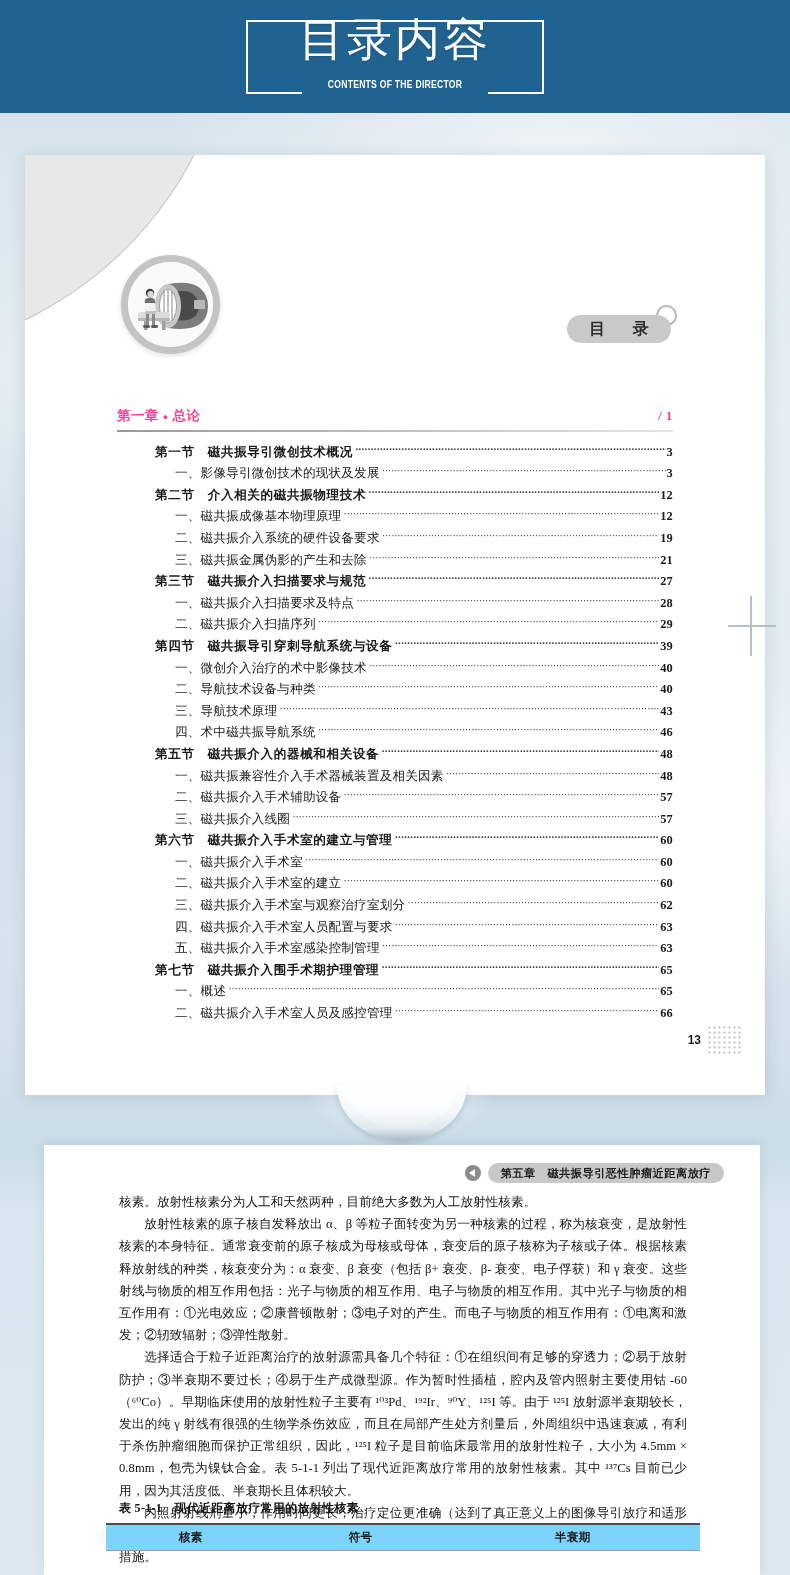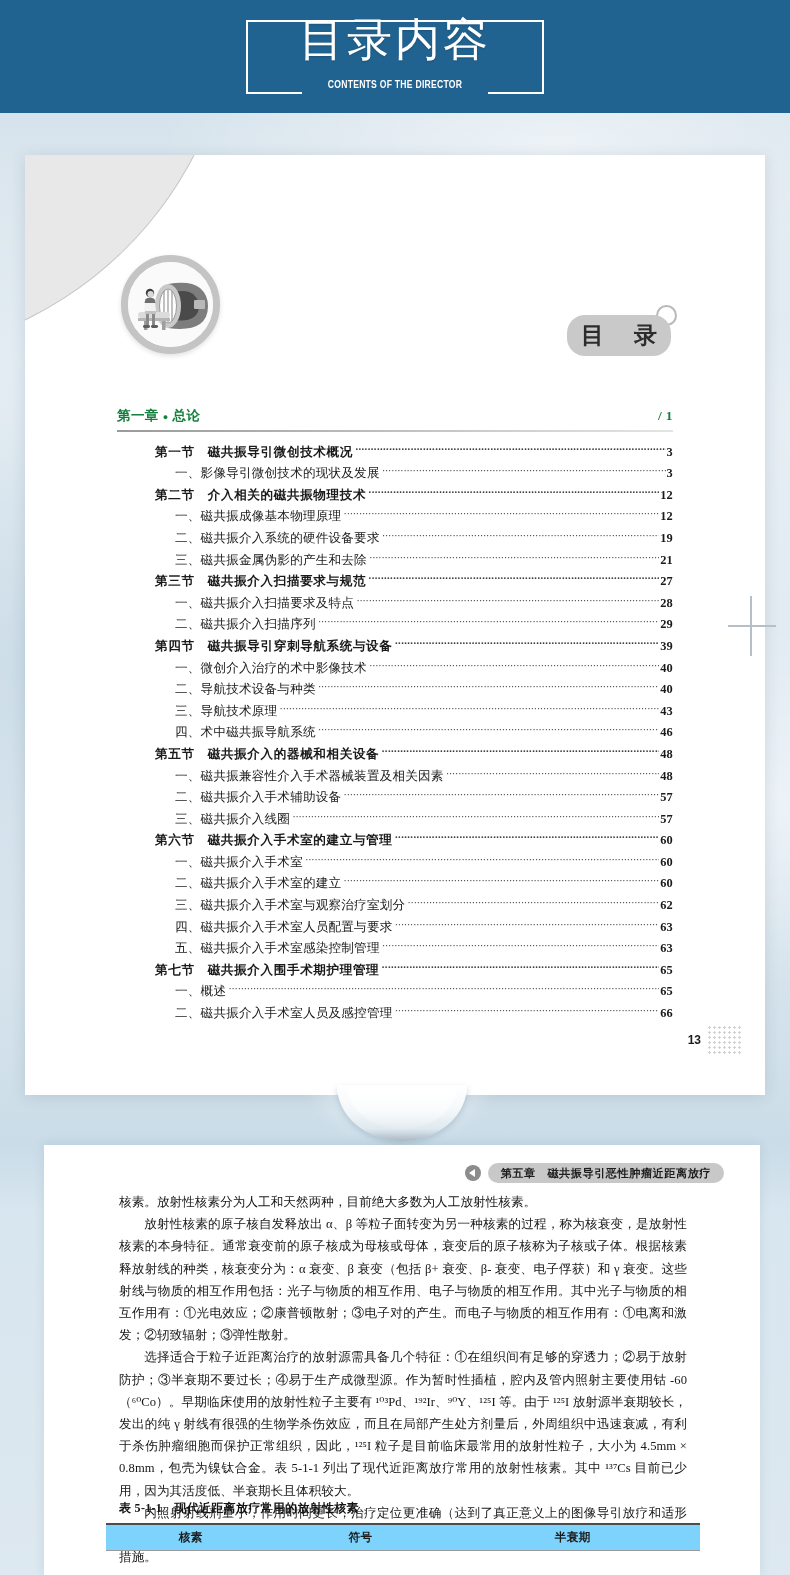--- a/index.html
+++ b/index.html
@@ -151,46 +151,46 @@
     width: 21px;
     height: 21px;
     border-radius: 50%;
     border: 2.5px solid #b8b8b8;
   }
   .mulu-pill {
     position: absolute;
     right: 94px;
     top: 160px;
     width: 104px;
-    height: 41px;
+    height: 28px;
     border-radius: 18px;
     background: #c9c9c9;
     color: #2c2c2c;
-    font-size: 23px;
+    font-size: 16px;
     font-weight: 700;
     letter-spacing: 11px;
     text-indent: 11px;
     display: flex;
     align-items: center;
     justify-content: center;
     font-family: "DejaVu Sans", "Liberation Sans", sans-serif;
   }
 
   
   .chapter-row {
     position: absolute;
     left: 92px;
     top: 252px;
     width: 556px;
     display: flex;
     align-items: baseline;
     justify-content: space-between;
     font-size: 13.5px;
     font-weight: 700;
-    color: #15803d;
+    color: #ec4899;
     letter-spacing: 0.4px;
   }
   .chapter-row .dot { margin: 0 4px; font-size: 9px; vertical-align: middle; }
   .chapter-rule {
     position: absolute;
     left: 92px;
     top: 275px;
     width: 556px;
     height: 2px;
     background: linear-gradient(to right, #9a9a9a, #cfcfcf 70%, #e4e4e4);

